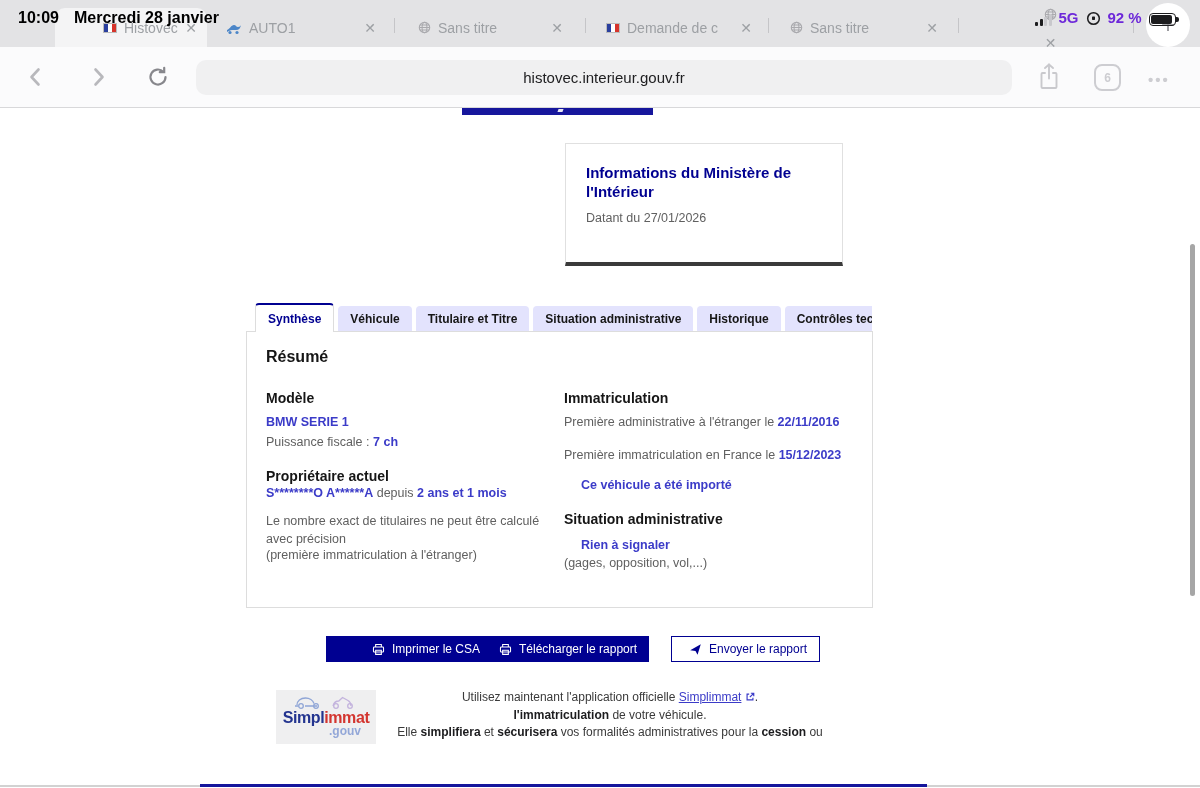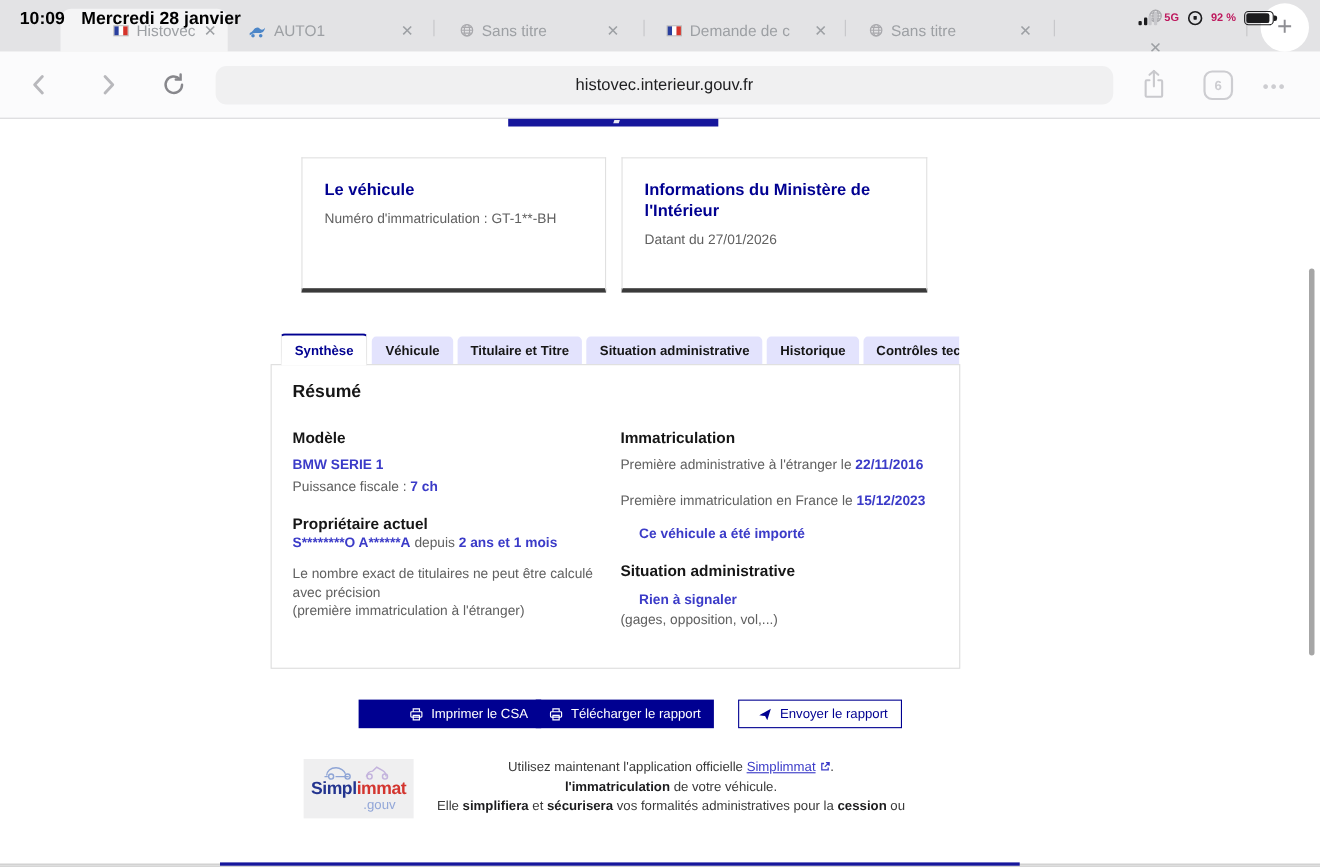--- a/index.html
+++ b/index.html
@@ -16,22 +16,22 @@
   .tab-title { color:#9da0a4; font-size:14px; white-space:nowrap; overflow:hidden; flex:1; }
   .tab-x { color:#9da0a4; font-size:14px; flex:none; cursor:default; }
   .tab { position:absolute; top:8px; height:39px; display:flex; align-items:center; gap:7px; padding:0 10px; overflow:hidden; }
   .tab .ticon { flex:none; display:inline-flex; }
   .tab-sep { position:absolute; top:18px; width:1px; height:15px; background:#c5c5c8; }
   .newtab-btn { position:absolute; left:1146px; top:3px; width:44px; height:44px; border-radius:50%;
                 background:#fff; display:flex; align-items:center; justify-content:center;
                 color:#8e8e93; font-size:24px; font-weight:300; z-index:6; }
   .status-left { position:absolute; left:18px; top:9px; z-index:10; display:flex; gap:15px;
                  font-size:16px; font-weight:700; color:#000; }
-  .status-right { position:absolute; left:1035px; top:9px; z-index:12; display:flex; align-items:center;
-                  gap:7px; color:#be185d; font-size:10px; font-weight:600; }
+  .status-right { position:absolute; left:1035px; top:9px; z-index:12; display:flex; align-items:flex-end;
+                  gap:7px; color:#6d28d9; font-size:15px; font-weight:600; }
   .sigbars { display:flex; align-items:flex-end; gap:1.5px; height:12px; }
   .sigbars i { width:3px; border-radius:1px; background:#1c1c1e; }
   .sigbars .s1{height:4px;} .sigbars .s2{height:7px;} .sigbars .s3{height:9px; background:#c8c8cc;} .sigbars .s4{height:12px; background:#c8c8cc;}
   .battery { position:relative; width:27px; height:13px; border:1.5px solid #1c1c1e; border-radius:4px; }
   .battery .fill { position:absolute; left:1px; top:1px; bottom:1px; width:21px; background:#1c1c1e; border-radius:2px; }
   .battery .cap { position:absolute; right:-4px; top:3px; width:2.5px; height:5px; background:#1c1c1e; border-radius:0 2px 2px 0; }
 
   
   .toolbar { position:absolute; top:47px; left:0; width:1200px; height:61px; background:#fbfbfc;
              border-bottom:1px solid #d8d8da; }
@@ -71,21 +71,21 @@
   .note { width:280px; line-height:18px; }
 
   .btn { position:absolute; top:636px; height:26px; display:inline-flex; align-items:center; gap:7px;
          padding:0 12px; background:#000091; color:#fff; font-size:12px; font-weight:500; cursor:default; }
   .btn.outline { background:#fff; border:1px solid #000091; color:#000091; }
 
   .promo-logo { position:absolute; left:276px; top:690px; width:100px; height:54px; background:#efeff0;
                 display:flex; flex-direction:column; align-items:center; padding-top:3px; }
   .promo-title { font-size:16px; font-weight:800; letter-spacing:-0.4px; line-height:15px; }
   .promo-title .p1 { color:#23348f; } .promo-title .p2 { color:#d3352f; }
-  .promo-gouv { color:#93a7d8; font-size:12px; font-weight:400; line-height:13px; margin-left:38px; }
+  .promo-gouv { color:#93a7d8; font-size:12px; font-weight:700; line-height:13px; margin-left:38px; }
   .promo-text { position:absolute; left:390px; top:689px; width:440px; text-align:center;
                 font-size:12px; color:#3a3a3a; line-height:17.5px; }
   .promo-text b { color:#1c1c1e; }
   .promo-link { color:#3b3bc8; text-decoration:underline; font-weight:400; }
 
   .bottom-grey { position:absolute; left:0; top:785px; width:1200px; height:2px; background:#d2d2d2; }
   .bottom-navy { position:absolute; left:200px; top:784px; width:727px; height:3px; background:#16169c; }
   .scrollbar { position:absolute; left:1190px; top:244px; width:5px; height:352px; background:#a6a6a6; border-radius:3px; }
 </style>
 </head>
@@ -224,24 +224,20 @@
         </svg>
     </span>
     <div class="tabcount">
       <span>6</span>
     </div>
     <span class="more-ic">•••</span>
   </div>
 
   <div class="remnant"></div>
 
-  <div class="card card-l">
-    <h3>Le véhicule</h3>
-    <p>Numéro d'immatriculation : GT-1**-BH</p>
-  </div>
   <div class="card card-r">
     <h3>Informations du Ministère de l'Intérieur</h3>
     <p>Datant du 27/01/2026</p>
   </div>
 
   <div class="rtabs">
     <div class="rtab active">Synthèse</div>
     <div class="rtab">Véhicule</div>
     <div class="rtab">Titulaire et Titre</div>
     <div class="rtab">Situation administrative</div>

